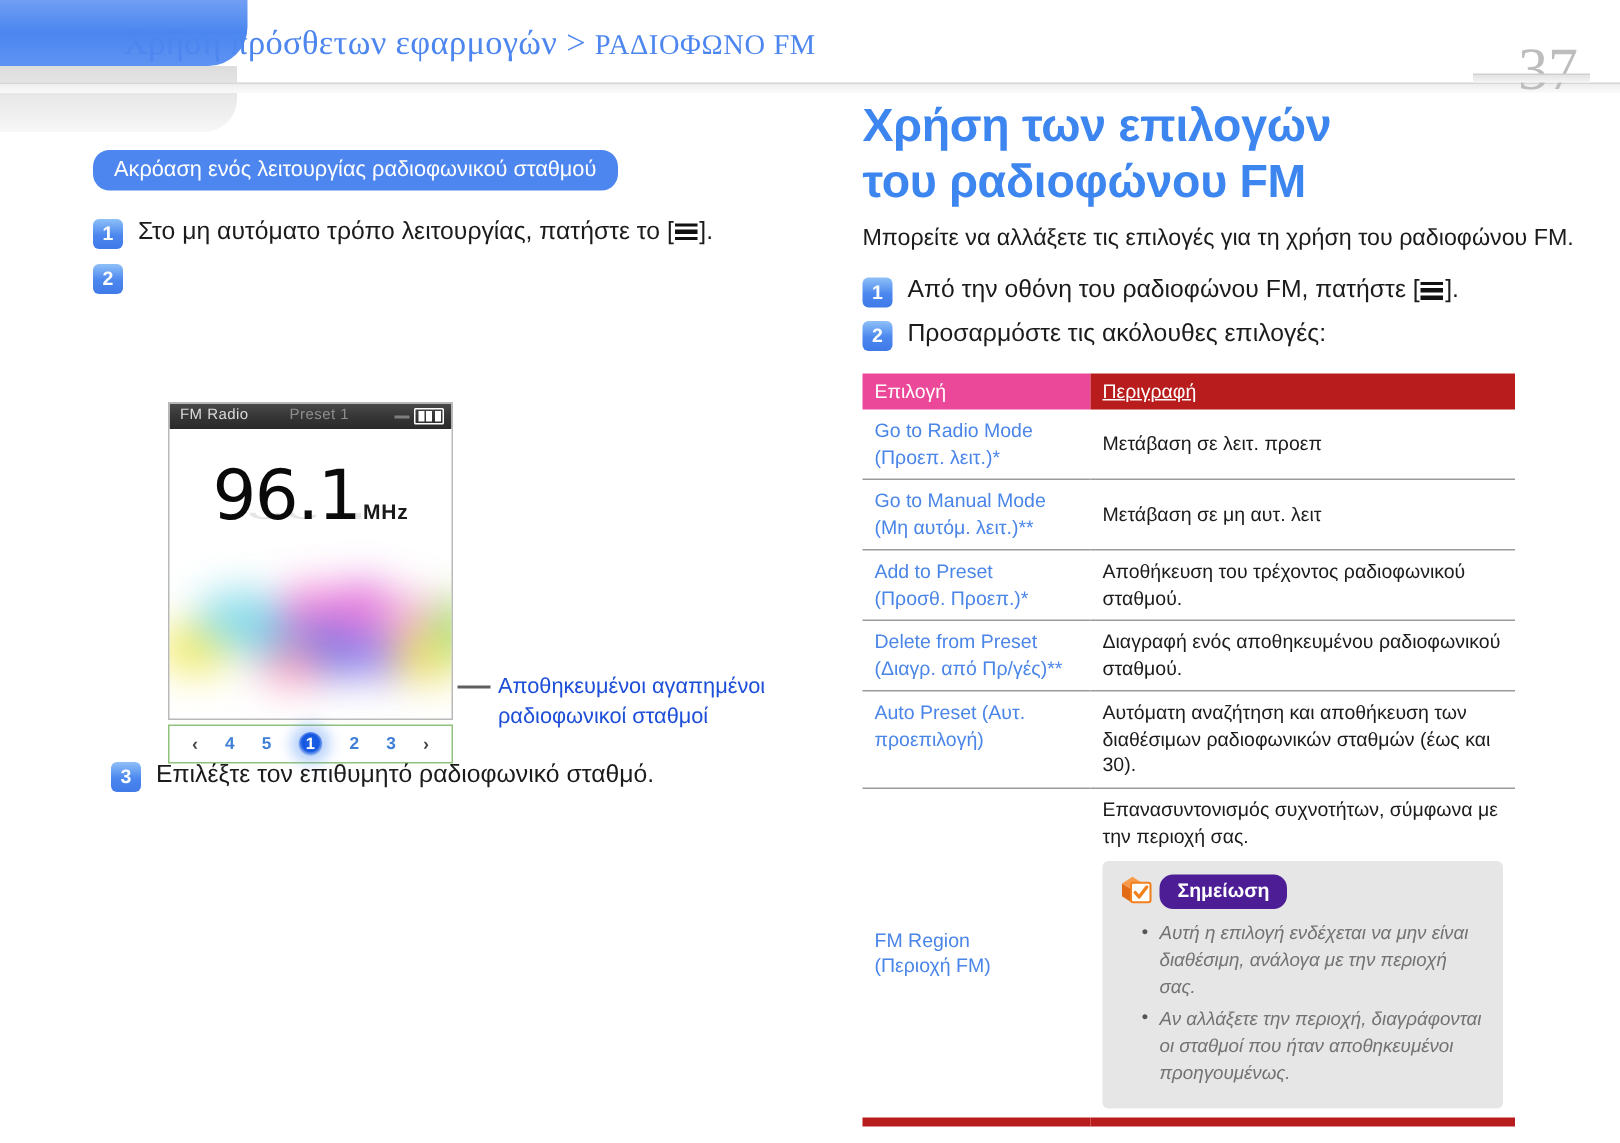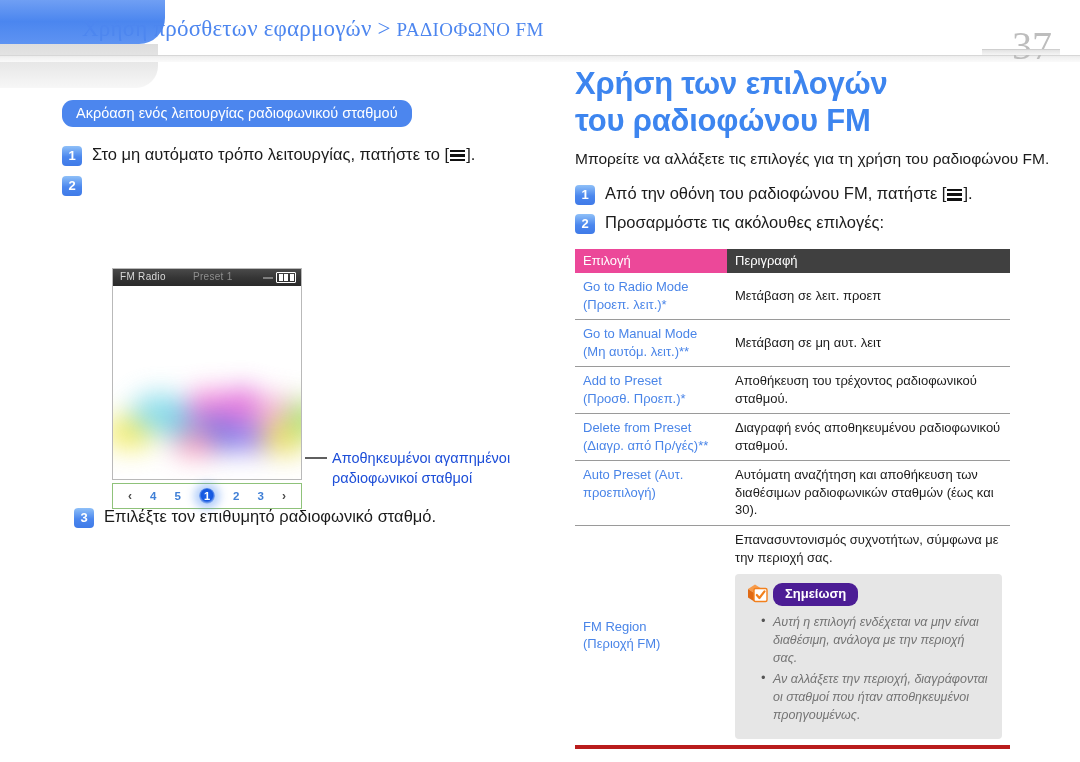--- a/index.html
+++ b/index.html
@@ -240,31 +240,31 @@
   }
   table.opts th {
     text-align: left;
     font-weight: normal;
     font-size: 13px;
     color: #ffffff;
     padding: 4px 8px 5px 8px;
     vertical-align: middle;
   }
   th.c1 { background: #ec4899; width: 152px; }
-  th.c2 { background: #404040; }
+  th.c2 { background: #b91c1c; text-decoration: underline; }
   table.opts td {
     font-size: 13px;
     color: #1b1b1b;
     padding: 5px 8px 6px 8px;
     vertical-align: top;
     line-height: 1.35;
     border-bottom: 1px solid #9a9a9a;
   }
   table.opts td.k { color: #4a85e8; }
-  table.opts tr.last td { border-bottom: 4px solid #b91c1c; }
+  table.opts tr.last td { border-bottom: 6px solid #b91c1c; }
   table.opts td.mid { vertical-align: middle; }
 
   .note {
     margin-top: 8px;
     background: #e6e6e6;
     border-radius: 4px;
     padding: 9px 12px 12px 12px;
   }
   .note-hd { display: flex; align-items: center; gap: 6px; }
   .note-title {
@@ -333,20 +333,26 @@
         <span class="t-title">FM Radio</span>
         <span class="t-preset">Preset 1</span>
         <span class="t-dash"></span>
         <span class="t-batt">
             <b></b>
             <b></b>
             <b></b>
           </span>
       </div>
 
+      <div class="dev-freq">
+        <div>
+          <span class="num">96.1</span><span class="unit">MHz</span>
+        </div>
+        <div class="refl">96.1</div>
+      </div>
 
       <div class="dev-blur">
         <span style="left:-8px;  top:28px; width:52px; height:34px; background:#f2e84a;"></span>
         <span style="left:18px;  top:6px;  width:58px; height:40px; background:#7fd9e8;"></span>
         <span style="left:54px;  top:16px; width:44px; height:46px; background:#56c3e0;"></span>
         <span style="left:74px;  top:2px;  width:40px; height:40px; background:#f06fd0;"></span>
         <span style="left:82px;  top:26px; width:48px; height:40px; background:#5a64e0;"></span>
         <span style="left:106px; top:0px;  width:46px; height:42px; background:#e05fd6;"></span>
         <span style="left:120px; top:30px; width:40px; height:36px; background:#8a6fe8;"></span>
         <span style="left:140px; top:8px;  width:44px; height:38px; background:#f2a7cf;"></span>

